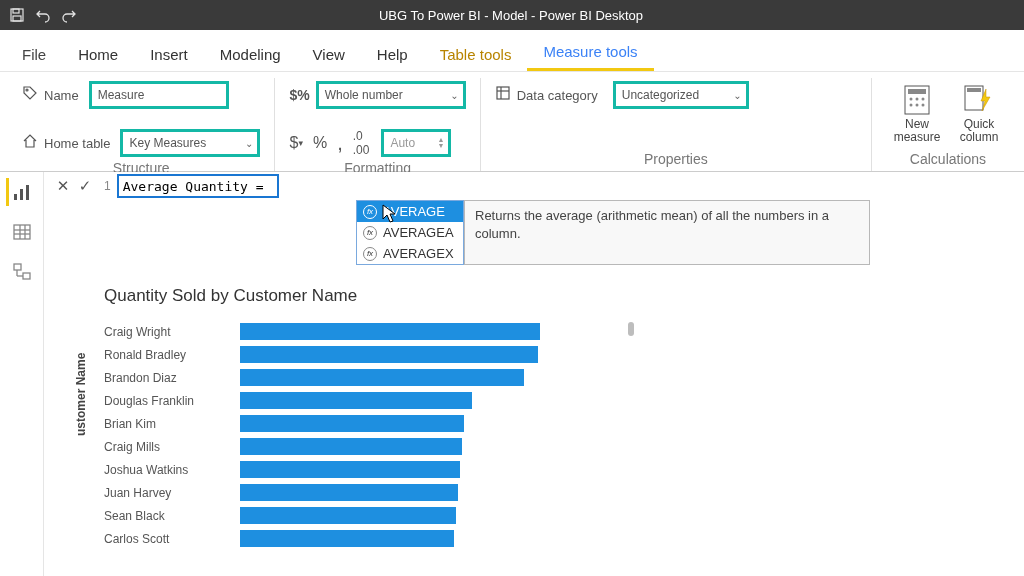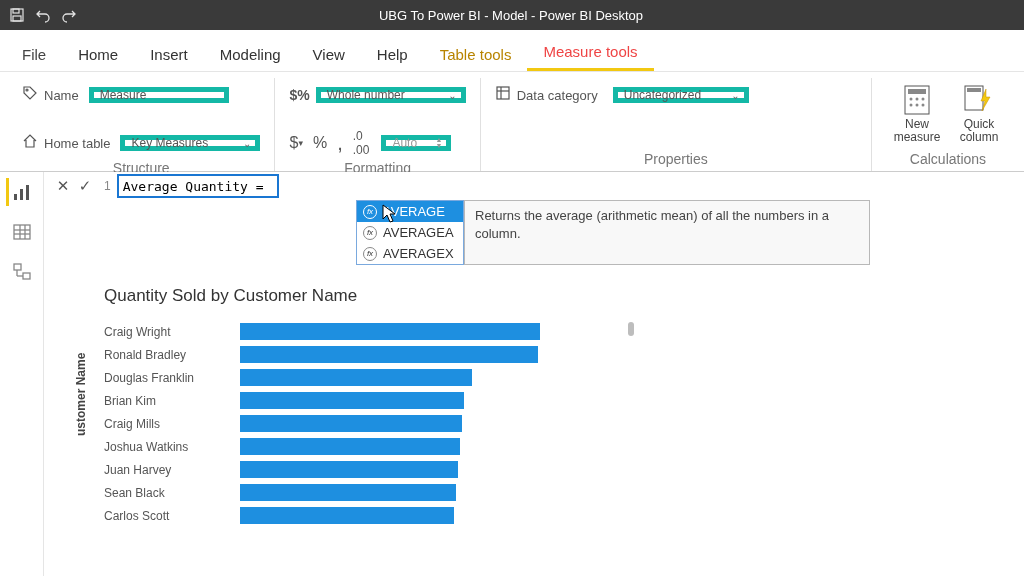--- a/index.html
+++ b/index.html
@@ -4,29 +4,29 @@
 <style>
   * { box-sizing: border-box; margin: 0; padding: 0; font-family: "Segoe UI", Arial, sans-serif; }
   html, body { width: 1024px; height: 576px; overflow: hidden; background: #fff; }
   .titlebar { height: 30px; background: #3a3a3a; color: #fff; display: flex; align-items: center; padding: 0 8px; font-size: 12px; }
   .titlebar .tb-btn { width: 18px; height: 18px; display: inline-flex; align-items: center; justify-content: center; margin-right: 8px; opacity: .85; }
   .titlebar .title { flex: 1; text-align: center; font-size: 13px; padding-right: 80px; }
   .ribbon-tabs { height: 42px; background: #fff; display: flex; align-items: flex-end; border-bottom: 1px solid #e5e5e5; padding-left: 6px; }
   .ribbon-tabs .tab { padding: 10px 16px 8px; font-size: 15px; color: #333; cursor: pointer; }
   .ribbon-tabs .tab.file { color: #444; font-weight: 400; }
   .ribbon-tabs .tab.contextual { color: #b88400; }
-  .ribbon-tabs .tab.active { color: #ef4444; border-bottom: 3px solid #f2c811; font-weight: 400; }
+  .ribbon-tabs .tab.active { color: #3b82f6; border-bottom: 3px solid #f2c811; font-weight: 400; }
   .ribbon { background: #fff; border-bottom: 1px solid #ccc; display: flex; padding: 6px 0 0 8px; }
   .group { border-right: 1px solid #e0e0e0; padding: 4px 14px 2px; display: flex; flex-direction: column; }
   .group-body { flex: 1; display: flex; flex-direction: column; gap: 22px; }
   .group-row { display: flex; align-items: center; gap: 6px; height: 26px; }
   .group-caption { text-align: center; font-size: 14px; color: #777; margin-top: 4px; padding-bottom: 2px; }
   .lbl { font-size: 13px; color: #555; min-width: 72px; }
   .lbl-narrow { min-width: auto; margin-right: 4px; }
-  .sel { height: 16px; border: 5px solid #14b8a6; background: #fff; font-size: 12px; padding: 0 4px 0 6px; display: flex; align-items: center; justify-content: space-between; color: #555; }
+  .sel { height: 28px; border: 3px solid #14b8a6; background: #fff; font-size: 12px; padding: 0 4px 0 6px; display: flex; align-items: center; justify-content: space-between; color: #555; }
   .sel .chev { font-size: 10px; color: #666; margin-left: 6px; }
   .fmt-icons { display: flex; align-items: center; gap: 10px; color: #555; font-size: 16px; }
   .fmt-icons span { display: inline-flex; align-items: center; }
   .big-btn { display: flex; flex-direction: column; align-items: center; justify-content: flex-start; width: 62px; padding-top: 2px; font-size: 12px; color: #444; text-align: center; line-height: 1.1; }
   .big-btn .icon-box { width: 32px; height: 32px; margin-bottom: 2px; display: flex; align-items: center; justify-content: center; }
   .workspace { display: flex; height: calc(576px - 30px - 42px - 100px); }
   .side-rail { width: 44px; background: #fff; border-right: 1px solid #e5e5e5; display: flex; flex-direction: column; align-items: center; padding-top: 6px; gap: 12px; }
   .side-rail .rail-btn { width: 28px; height: 28px; display: flex; align-items: center; justify-content: center; opacity: .7; }
   .side-rail .rail-btn.active { border-left: 3px solid #f2c811; margin-left: -3px; opacity: 1; }
   .canvas { flex: 1; position: relative; background: #fff; }
@@ -260,20 +260,24 @@
       <div class="bars" id="bars">
           <div class="bar-row">
             <div class="bar-label">Craig Wright</div>
             <div class="bar-track" style="width:300px"></div>
           </div>
           <div class="bar-row">
             <div class="bar-label">Ronald Bradley</div>
             <div class="bar-track" style="width:298px"></div>
           </div>
           <div class="bar-row">
+            <div class="bar-label">Brandon Diaz</div>
+            <div class="bar-track" style="width:284px"></div>
+          </div>
+          <div class="bar-row">
             <div class="bar-label">Douglas Franklin</div>
             <div class="bar-track" style="width:232px"></div>
           </div>
           <div class="bar-row">
             <div class="bar-label">Brian Kim</div>
             <div class="bar-track" style="width:224px"></div>
           </div>
           <div class="bar-row">
             <div class="bar-label">Craig Mills</div>
             <div class="bar-track" style="width:222px"></div>

